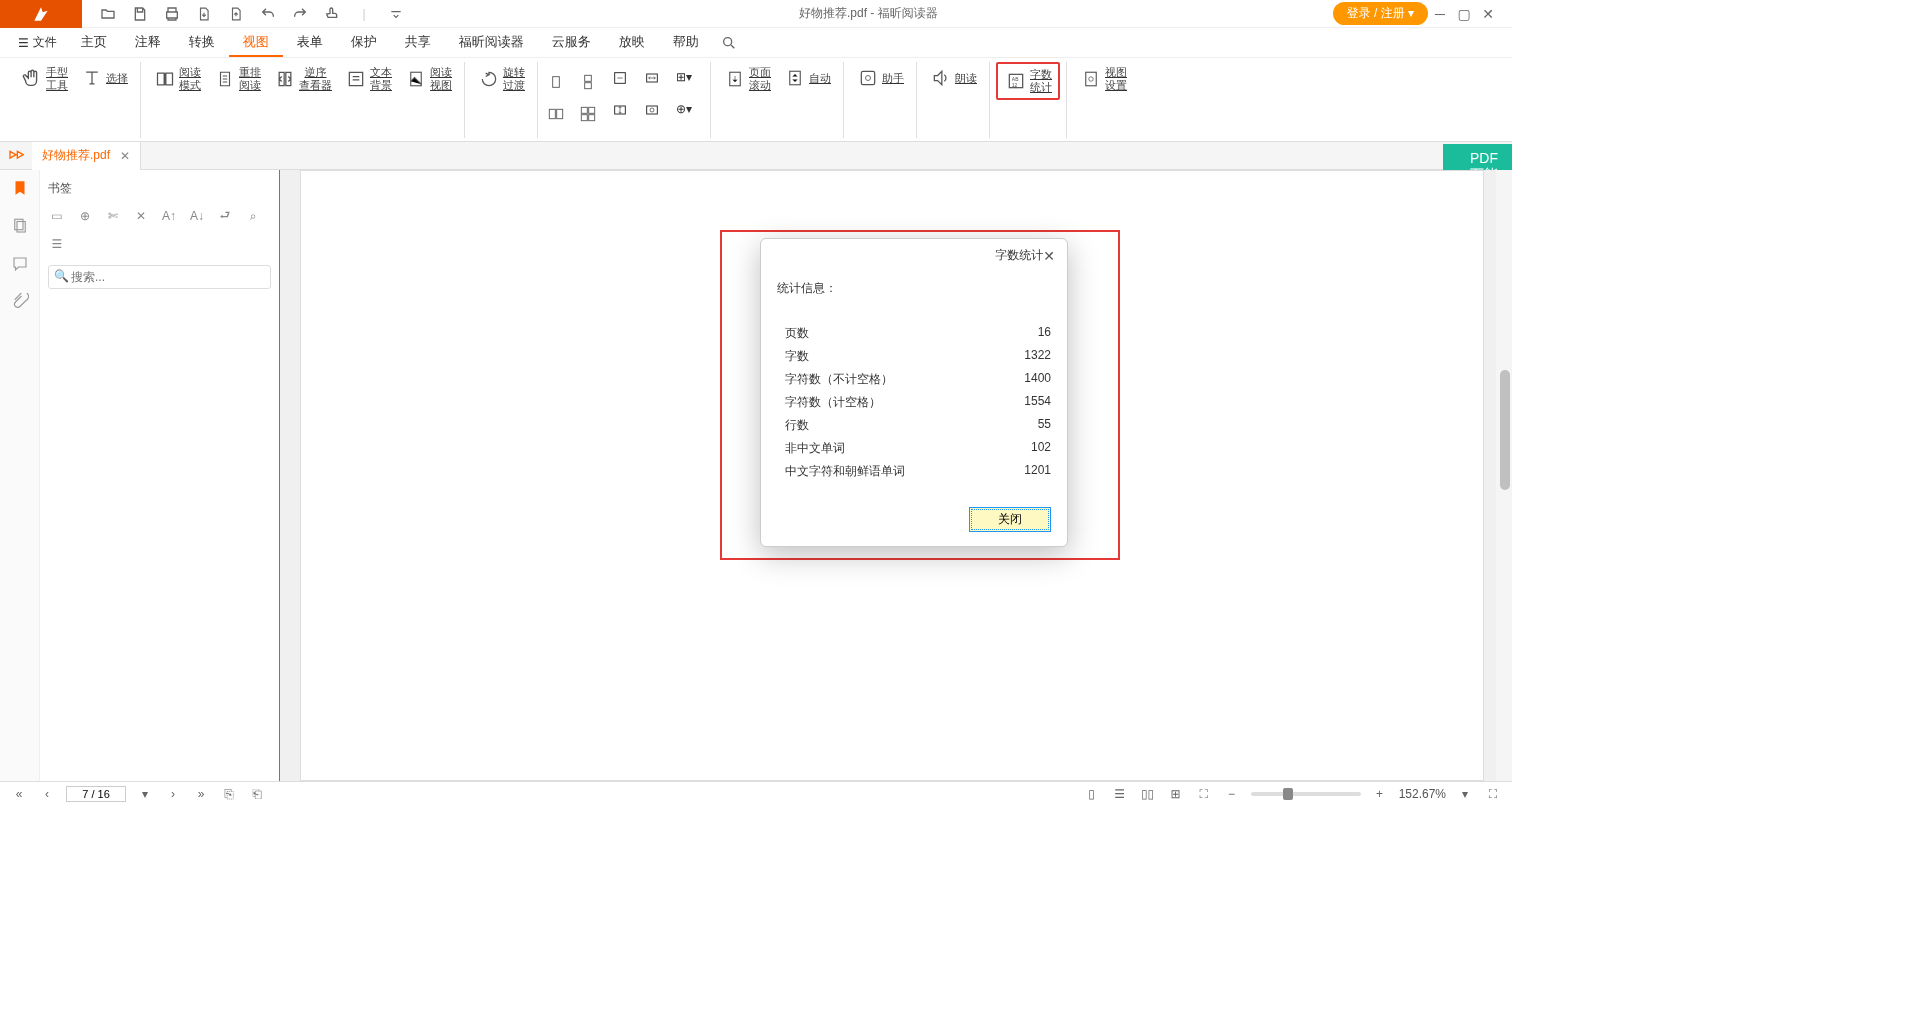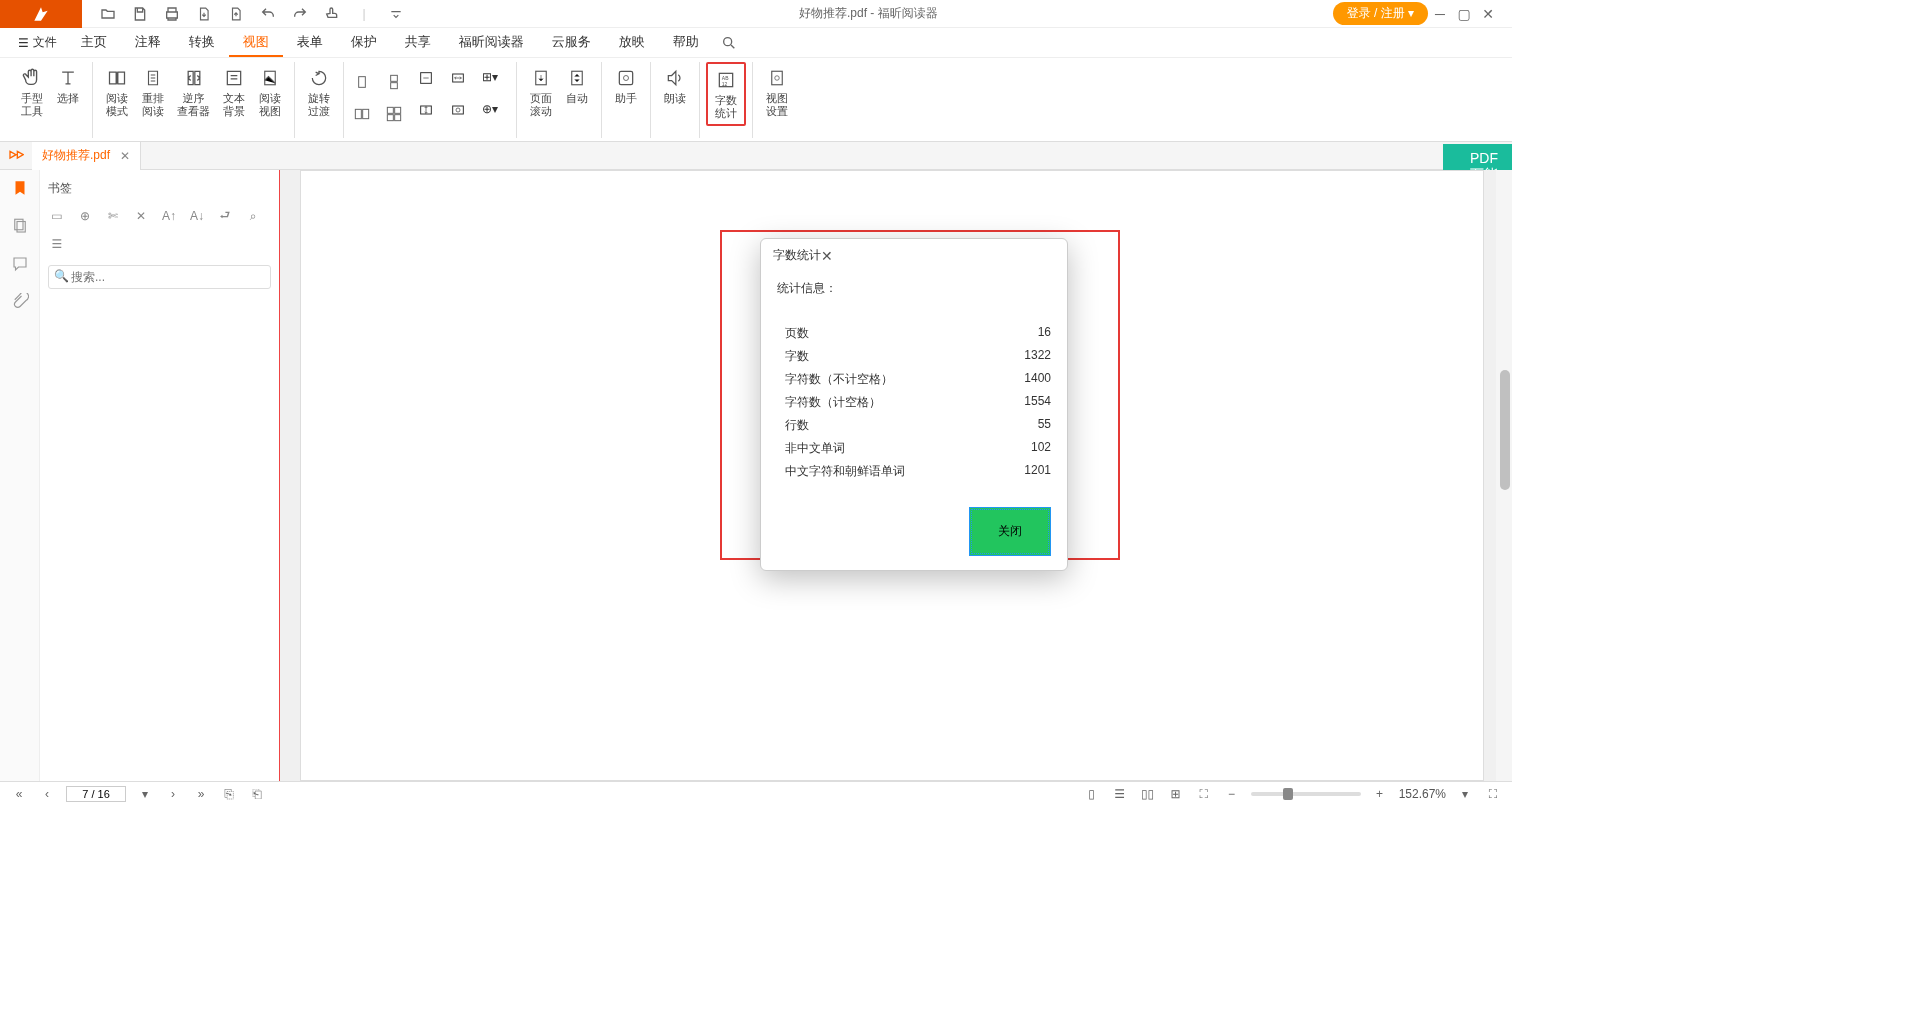--- a/index.html
+++ b/index.html
@@ -18,21 +18,21 @@
 
 .menubar { height: 30px; display: flex; align-items: center; padding-left: 10px; gap: 2px; border-bottom: 1px solid #eee; }
 .file-menu { display: flex; align-items: center; gap: 4px; padding: 4px 8px; color: #333; cursor: pointer; }
 .menu-item { padding: 4px 14px; color: #333; cursor: pointer; font-size: 13px; }
 .menu-item.active { color: #ff6600; border-bottom: 2px solid #ff6600; }
 .menu-search { margin-left: 6px; color: #666; cursor: pointer; }
 
 
 .ribbon { height: 84px; display: flex; align-items: flex-start; padding: 4px 8px; border-bottom: 1px solid #ddd; background: #fff; }
 .ribbon-group { display: flex; align-items: flex-start; border-right: 1px solid #e0e0e0; padding: 0 6px; height: 76px; }
-.ribbon-btn { display: flex; flex-direction: column; align-items: center; justify-content: flex-start; padding: 4px 6px; cursor: pointer; min-width: 36px; gap: 2px; }
+.ribbon-btn { display: flex; flex-direction: row; align-items: center; justify-content: flex-start; padding: 4px 6px; cursor: pointer; min-width: 36px; gap: 2px; text-decoration: underline; }
 .ribbon-btn .ricon { width: 24px; height: 24px; display: flex; align-items: center; justify-content: center; color: #555; font-size: 18px; }
 .ribbon-btn .rlabel { font-size: 11px; color: #444; line-height: 13px; text-align: center; white-space: pre-line; }
 .ribbon-btn.highlighted { border: 2px solid #e53935; border-radius: 2px; }
 .ribbon-small-grid { display: grid; grid-template-columns: repeat(2, 28px); grid-template-rows: repeat(2, 28px); gap: 4px; padding-top: 8px; }
 .ribbon-small-grid .sicon { width: 24px; height: 24px; display: flex; align-items: center; justify-content: center; color: #666; cursor: pointer; }
 .ribbon-small-grid3 { display: grid; grid-template-columns: repeat(3, 28px); grid-template-rows: repeat(2, 28px); gap: 4px; padding-top: 8px; }
 
 
 .tabstrip { height: 28px; display: flex; align-items: center; background: #f5f5f5; border-bottom: 1px solid #ddd; position: relative; }
 .startpage-icon { width: 32px; height: 28px; display: flex; align-items: center; justify-content: center; color: #ff6600; cursor: pointer; }
@@ -58,27 +58,27 @@
 .bookmark-search-wrap .sicon { position: absolute; left: 6px; top: 4px; color: #aaa; }
 
 .canvas-area { flex: 1; background: #f0f0f0; position: relative; overflow: hidden; }
 .page { position: absolute; left: 20px; top: 0; right: 28px; bottom: 0; background: #fff; border: 1px solid #ddd; }
 .vscrollbar { position: absolute; right: 0; top: 0; width: 16px; height: 100%; background: #f5f5f5; }
 .vscrollbar .thumb { position: absolute; right: 2px; top: 200px; width: 10px; height: 120px; background: #c0c0c0; border-radius: 5px; }
 
 
 .highlight-box { position: absolute; left: 440px; top: 60px; width: 400px; height: 330px; border: 2px solid #e53935; pointer-events: none; z-index: 5; }
 .dialog { position: absolute; left: 480px; top: 68px; width: 308px; background: #fff; border: 1px solid #ccc; border-radius: 6px; box-shadow: 0 8px 30px rgba(0,0,0,0.25); z-index: 10; }
-.dialog-title { display: flex; justify-content: flex-start; align-items: center; padding: 8px 12px; font-size: 12px; color: #333; }
+.dialog-title { display: flex; justify-content: flex-end; align-items: center; padding: 8px 12px; font-size: 12px; color: #333; }
 .dialog-title .close { cursor: pointer; font-size: 14px; color: #555; }
 .dialog-body { padding: 8px 16px 14px; }
 .dialog-heading { font-size: 12px; color: #333; margin-bottom: 25px; }
 .stat-row { display: flex; justify-content: space-between; padding: 3px 0 3px 8px; font-size: 12px; color: #333; }
 .dialog-footer { display: flex; justify-content: flex-end; padding: 10px 16px 14px; }
-.close-btn { padding: 15px 28px; border: 1px solid #2196f3; background: #22c55e; font-size: 12px; cursor: pointer; outline: 1px dotted #2196f3; outline-offset: -3px; }
+.close-btn { padding: 3px 28px; border: 1px solid #2196f3; background: #fef9c3; font-size: 12px; cursor: pointer; outline: 1px dotted #2196f3; outline-offset: -3px; }
 
 
 .statusbar { height: 24px; background: #fff; border-top: 1px solid #ddd; display: flex; align-items: center; padding: 0 10px; gap: 10px; font-size: 12px; color: #555; }
 .statusbar .nav { display: flex; align-items: center; gap: 10px; }
 .statusbar .page-input { width: 60px; text-align: center; border: 1px solid #ccc; padding: 1px 2px; font-size: 11px; }
 .statusbar .spacer { flex: 1; }
 .statusbar .sicon { cursor: pointer; color: #666; width: 18px; text-align: center; }
 .zoom-slider { width: 110px; height: 4px; background: #ddd; position: relative; border-radius: 2px; }
 .zoom-slider .handle { position: absolute; left: 32px; top: -4px; width: 10px; height: 12px; background: #888; border-radius: 2px; }
 

